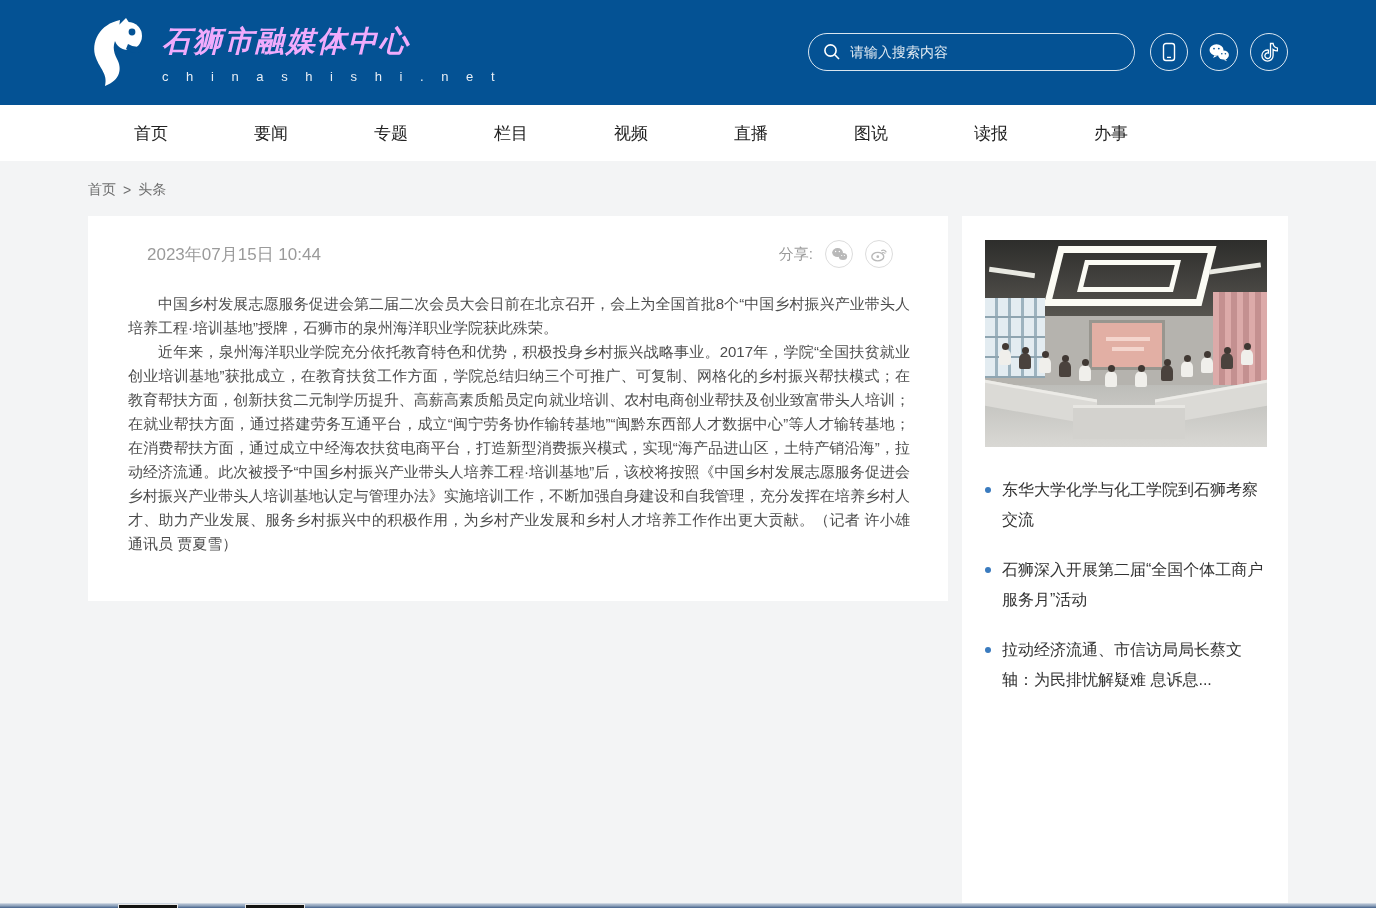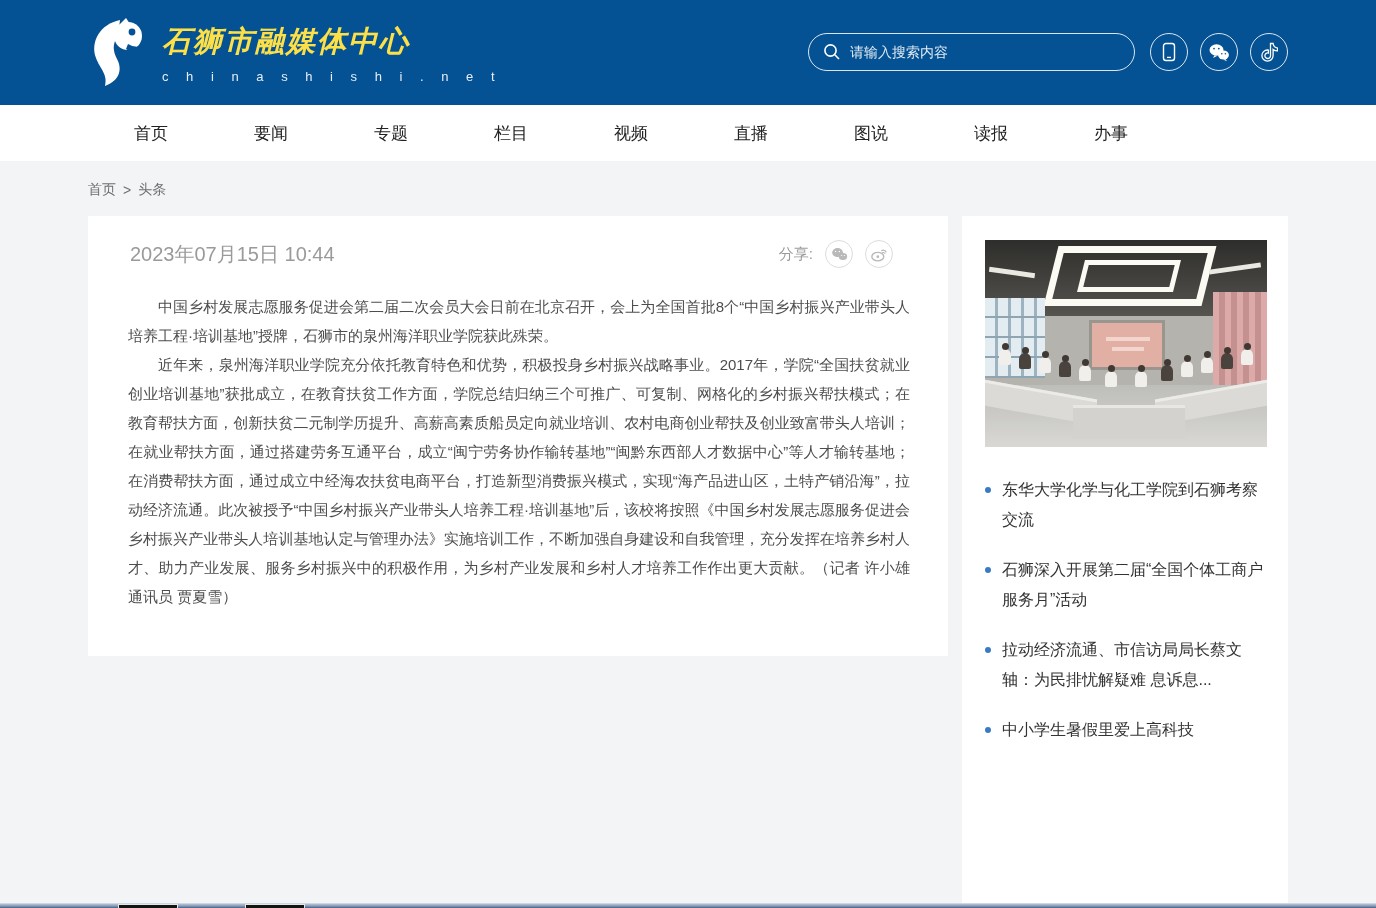--- a/index.html
+++ b/index.html
@@ -4,21 +4,21 @@
 <style>
   * { margin:0; padding:0; box-sizing:border-box; }
   html,body { width:1376px; height:908px; overflow:hidden; }
   body { font-family:"Liberation Sans","DejaVu Sans",sans-serif; background:#f3f4f5; position:relative; }
   .container { width:1200px; margin:0 auto; position:relative; }
 
   
   .header { height:105px; background:#045294; }
   .header .container { height:100%; display:flex; align-items:center; }
   .logo { display:flex; align-items:center; gap:12px; cursor:pointer; }
-  .logo-text-cn { color:#fde047; font-size:29px; font-weight:bold; font-style:italic; letter-spacing:2px; }
+  .logo-text-cn { color:#f0abfc; font-size:29px; font-weight:bold; font-style:italic; letter-spacing:2px; }
   .logo-text-en { color:#e8eef5; font-size:13px; letter-spacing:7px; margin-top:7px; }
 
   .search-box { position:absolute; left:720px; top:33px; width:327px; height:38px;
     border:1px solid rgba(255,255,255,.85); border-radius:19px; display:flex; align-items:center;
     padding:0 14px; gap:9px; }
   .search-box input { flex:1; background:transparent; border:none; outline:none; color:#fff; font-size:14px; font-family:inherit; }
   .search-box input::placeholder { color:rgba(255,255,255,.88); }
 
   .hdr-circle { position:absolute; top:33px; width:38px; height:38px; border:1px solid rgba(255,255,255,.85);
     border-radius:50%; display:flex; align-items:center; justify-content:center; cursor:pointer; }
@@ -31,26 +31,26 @@
 
   
   .breadcrumb { padding-top:20px; font-size:14px; color:#6e6e6e; display:flex; gap:7px; align-items:center; }
   .breadcrumb .crumb { cursor:pointer; }
 
   
   .main { display:flex; gap:14px; margin-top:17px; align-items:flex-start; }
   .article-card { width:860px; background:#fff; padding-bottom:45px; }
   .article-title { margin:58px 60px 0 60px; font-size:27px; line-height:40px; color:#1a1a1a; font-weight:bold; letter-spacing:.5px; }
   .article-meta { display:flex; justify-content:space-between; align-items:center; margin:24px 55px 0 42px; }
-  .article-date { font-size:20px; color:#9a9a9a; }
+  .article-date { font-size:17px; color:#9a9a9a;margin-left:17px; }
   .share { display:flex; align-items:center; gap:12px; }
   .share-label { font-size:15px; color:#9a9a9a; }
   .share-circle { width:28px; height:28px; border:1px solid #dcdcdc; border-radius:50%;
     display:flex; align-items:center; justify-content:center; cursor:pointer; background:#fff; }
-  .article-body { margin:24px 38px 0 40px; font-size:15px; line-height:29px; color:#4d4d4d; text-align:justify; }
+  .article-body { margin:24px 38px 0 40px; font-size:15px; line-height:24px; color:#4d4d4d; text-align:justify; }
   .article-body p { text-indent:2em; }
 
   
   .sidebar-card { width:326px; background:#fff; height:691px; overflow:hidden; }
   .sidebar-title { margin:34px 0 0 23px; font-size:24px; color:#111; font-weight:bold; }
   .hot-photo { position:relative; margin:24px 21px 0 23px; width:282px; height:207px; overflow:hidden; background:#a8a8a4; cursor:pointer; }
   .hot-list { margin:28px 18px 0 23px; }
   .hot-item { position:relative; padding-left:17px; font-size:16px; line-height:30px; color:#333; margin-bottom:20px; cursor:pointer; }
   .hot-item .dot { position:absolute; left:0; top:12px; width:6px; height:6px; border-radius:50%; background:#3a7bbf; }
 
@@ -248,24 +248,20 @@
           <span>东华大学化学与化工学院到石狮考察交流</span>
         </div>
         <div class="hot-item">
           <span class="dot"></span>
           <span>石狮深入开展第二届“全国个体工商户服务月”活动</span>
         </div>
         <div class="hot-item">
           <span class="dot"></span>
           <span>拉动经济流通、市信访局局长蔡文轴：为民排忧解疑难 息诉息...</span>
         </div>
-        <div class="hot-item">
-          <span class="dot"></span>
-          <span>中小学生暑假里爱上高科技</span>
-        </div>
       </div>
     </div>
   </div>
 </div>
 
 <div class="footer-strip">
   <div class="footer-thumb t1"></div>
   <div class="footer-thumb t2"></div>
 </div>
 

